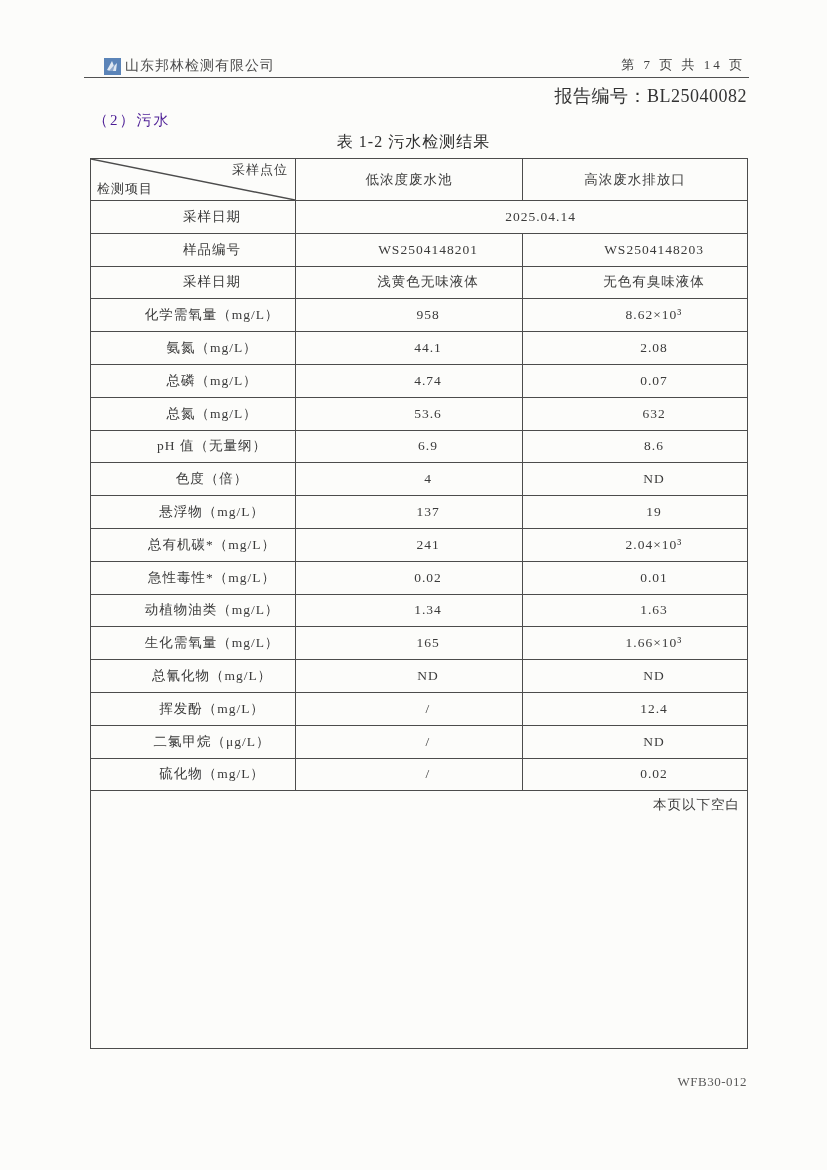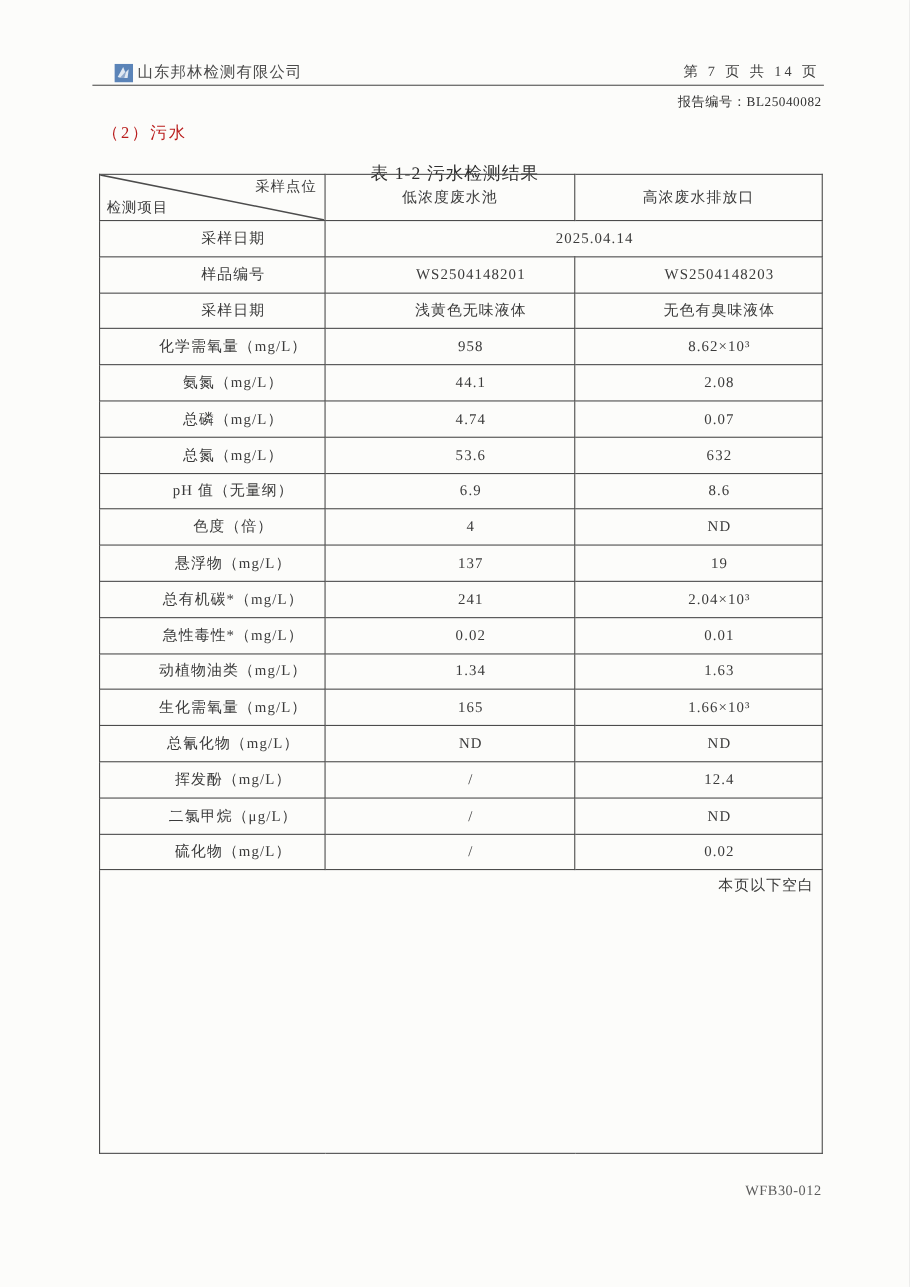--- a/index.html
+++ b/index.html
@@ -22,30 +22,30 @@
   .hdr-right {
     position:absolute; right:82px; top:56px;
     font-size:13px; letter-spacing:3px; color:#3f3f3f;
   }
   .hdr-rule {
     position:absolute; left:84px; right:78px; top:77px;
     border-top:1.6px solid #515151;
   }
   .report-no {
     position:absolute; right:80px; top:84px;
-    font-size:12px; letter-spacing:.5px; color:#333;
+    font-size:18px; letter-spacing:.5px; color:#333;
   }
   
   .section-label {
     position:absolute; left:93px; top:111px;
-    font-size:15px; letter-spacing:2px; color:#b91c1c;
+    font-size:15px; letter-spacing:2px; color:#4c1d95;
   }
   .table-title {
     position:absolute; left:0; right:0; top:132px;
-    text-align:center; font-size:16px; letter-spacing:1px; color:#2f2f2f;margin-top:16px;
+    text-align:center; font-size:16px; letter-spacing:1px; color:#2f2f2f;
   }
   
   table.report {
     position:absolute; left:90px; top:158px;
     width:657px; border-collapse:collapse; table-layout:fixed;
   }
   table.report td {
     border:1.4px solid #4c4c4c;
     text-align:center; vertical-align:middle;
     font-size:13.5px; color:#3b3b3b; letter-spacing:1px;

